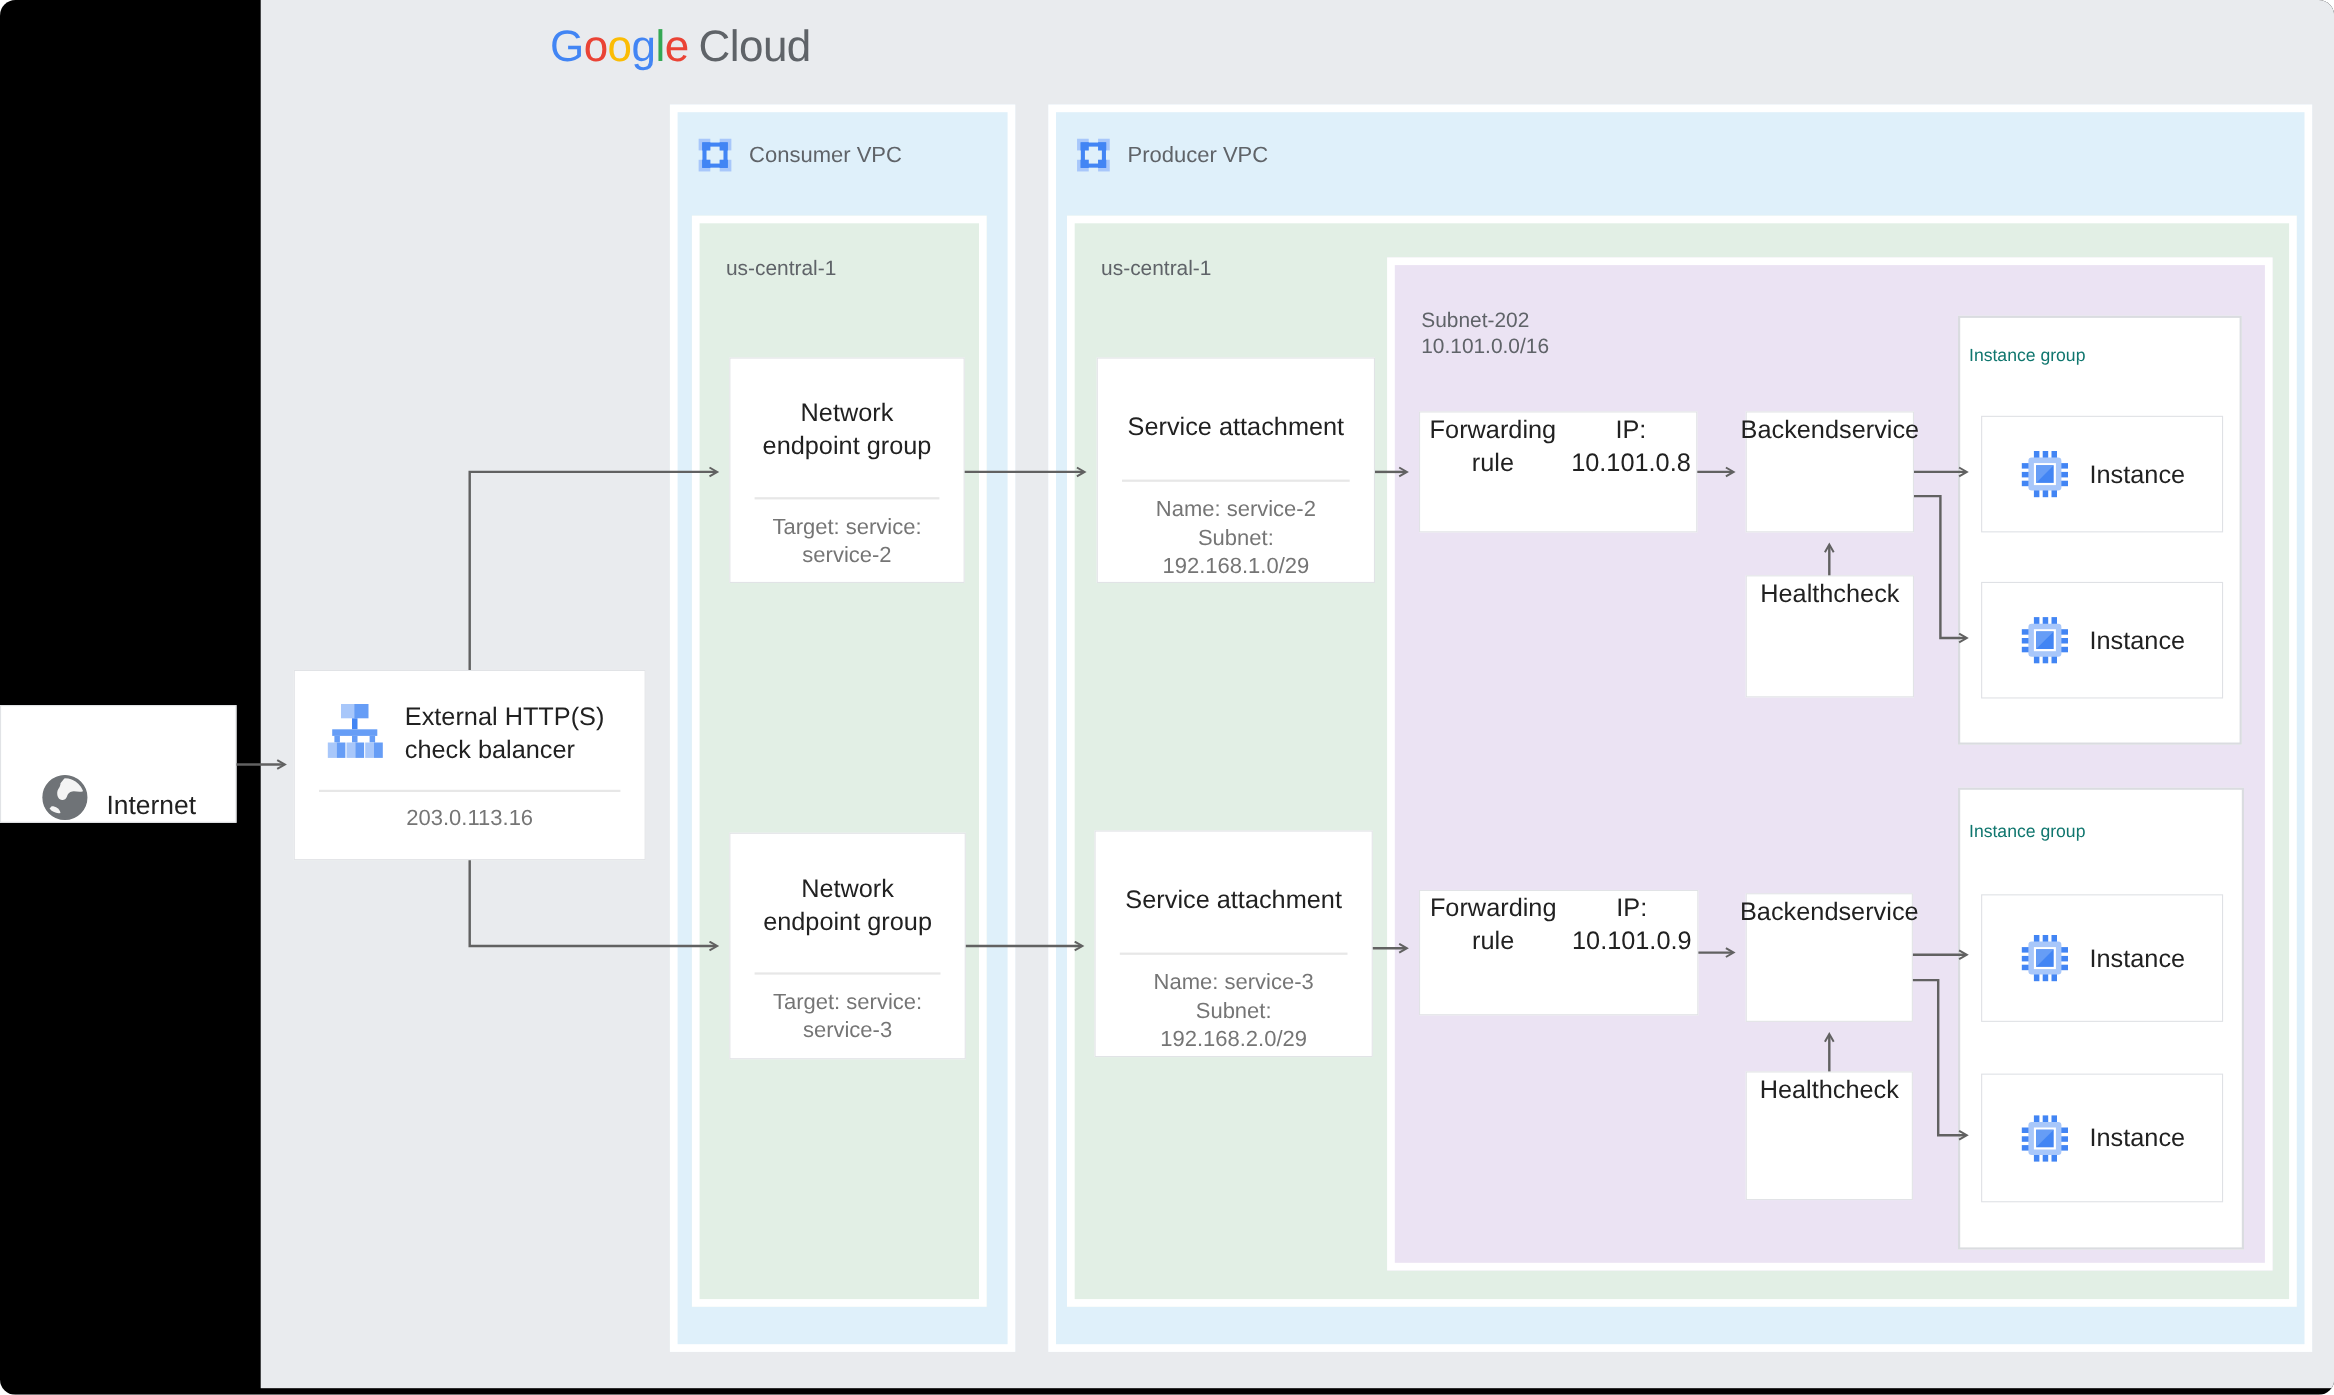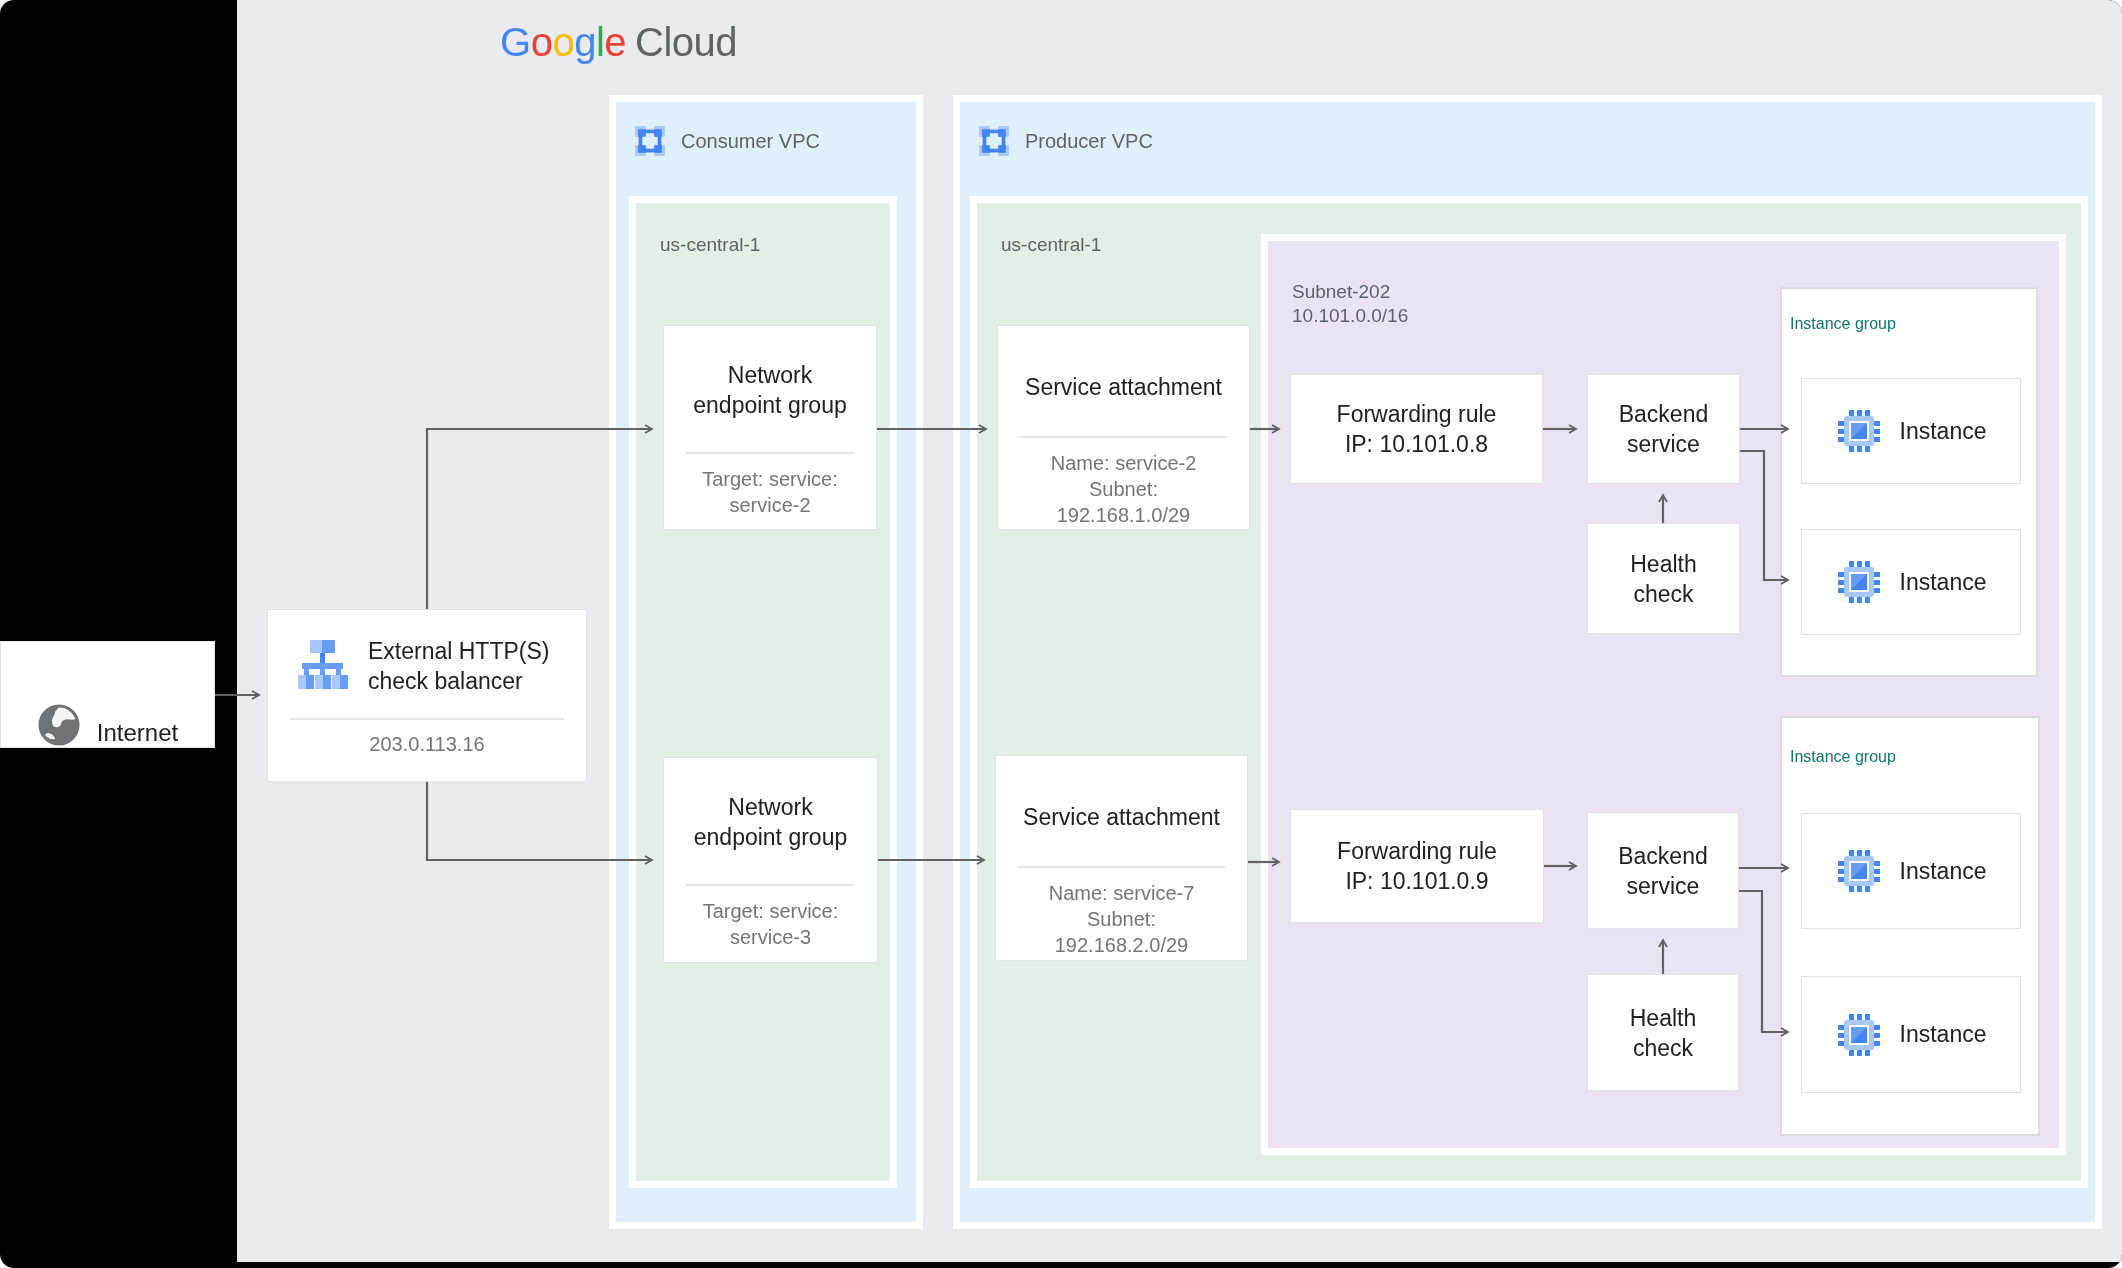--- a/index.html
+++ b/index.html
@@ -29,21 +29,21 @@
   .zone-label { position:absolute; font-size:19px; color:#5f6368; }
   .subnet-label { position:absolute; font-size:19px; color:#5f6368; line-height:24px; }
   
   .node {
     position:absolute; background:#ffffff; border:1px solid #e1e3e6;
   }
   .node-title { font-size:23px; color:#212121; line-height:30px; text-align:center; }
   .node-sub { font-size:20px; color:#757575; line-height:26px; text-align:center; }
   .divider { height:2px; background:#e7e7e7; width:calc(100% - 44px); margin:0 auto; }
   .col-center { display:flex; flex-direction:column; align-items:center; }
-  .fill-center { display:flex; flex-direction:column; justify-content:center; height:100%; }
+  .fill-center { display:flex; flex-direction:row; justify-content:center; height:100%; }
   .neg-node { padding-top:34px; }
   .neg-node .divider { margin-top:32px; }
   .neg-node .node-sub { margin-top:12px; }
   .sa-node { padding-top:46px; }
   .sa-node .divider { margin-top:34px; }
   .sa-node .node-sub { margin-top:12px; }
   
   .lb-node { padding-top:26px; }
   .lb-row { display:flex; align-items:flex-start; gap:18px; padding-left:26px; padding-right:10px; }
   .lb-title { font-size:23px; color:#212121; line-height:30px; }
@@ -175,21 +175,21 @@
         <div>Name: service-2</div>
         <div>Subnet:</div>
         <div>192.168.1.0/29</div>
       </div>
     </div>
 
     <div class="node sa-node col-center" style="left:758px; top:755px; width:253px; height:206px;">
       <div class="node-title">Service attachment</div>
       <div class="divider"></div>
       <div class="node-sub">
-        <div>Name: service-7</div>
+        <div>Name: service-3</div>
         <div>Subnet:</div>
         <div>192.168.2.0/29</div>
       </div>
     </div>
 
     <div class="node" style="left:1053px; top:374px; width:253px; height:110px;">
       <div class="fill-center node-title">
         <div>Forwarding rule</div>
         <div>IP: 10.101.0.8</div>
       </div>

